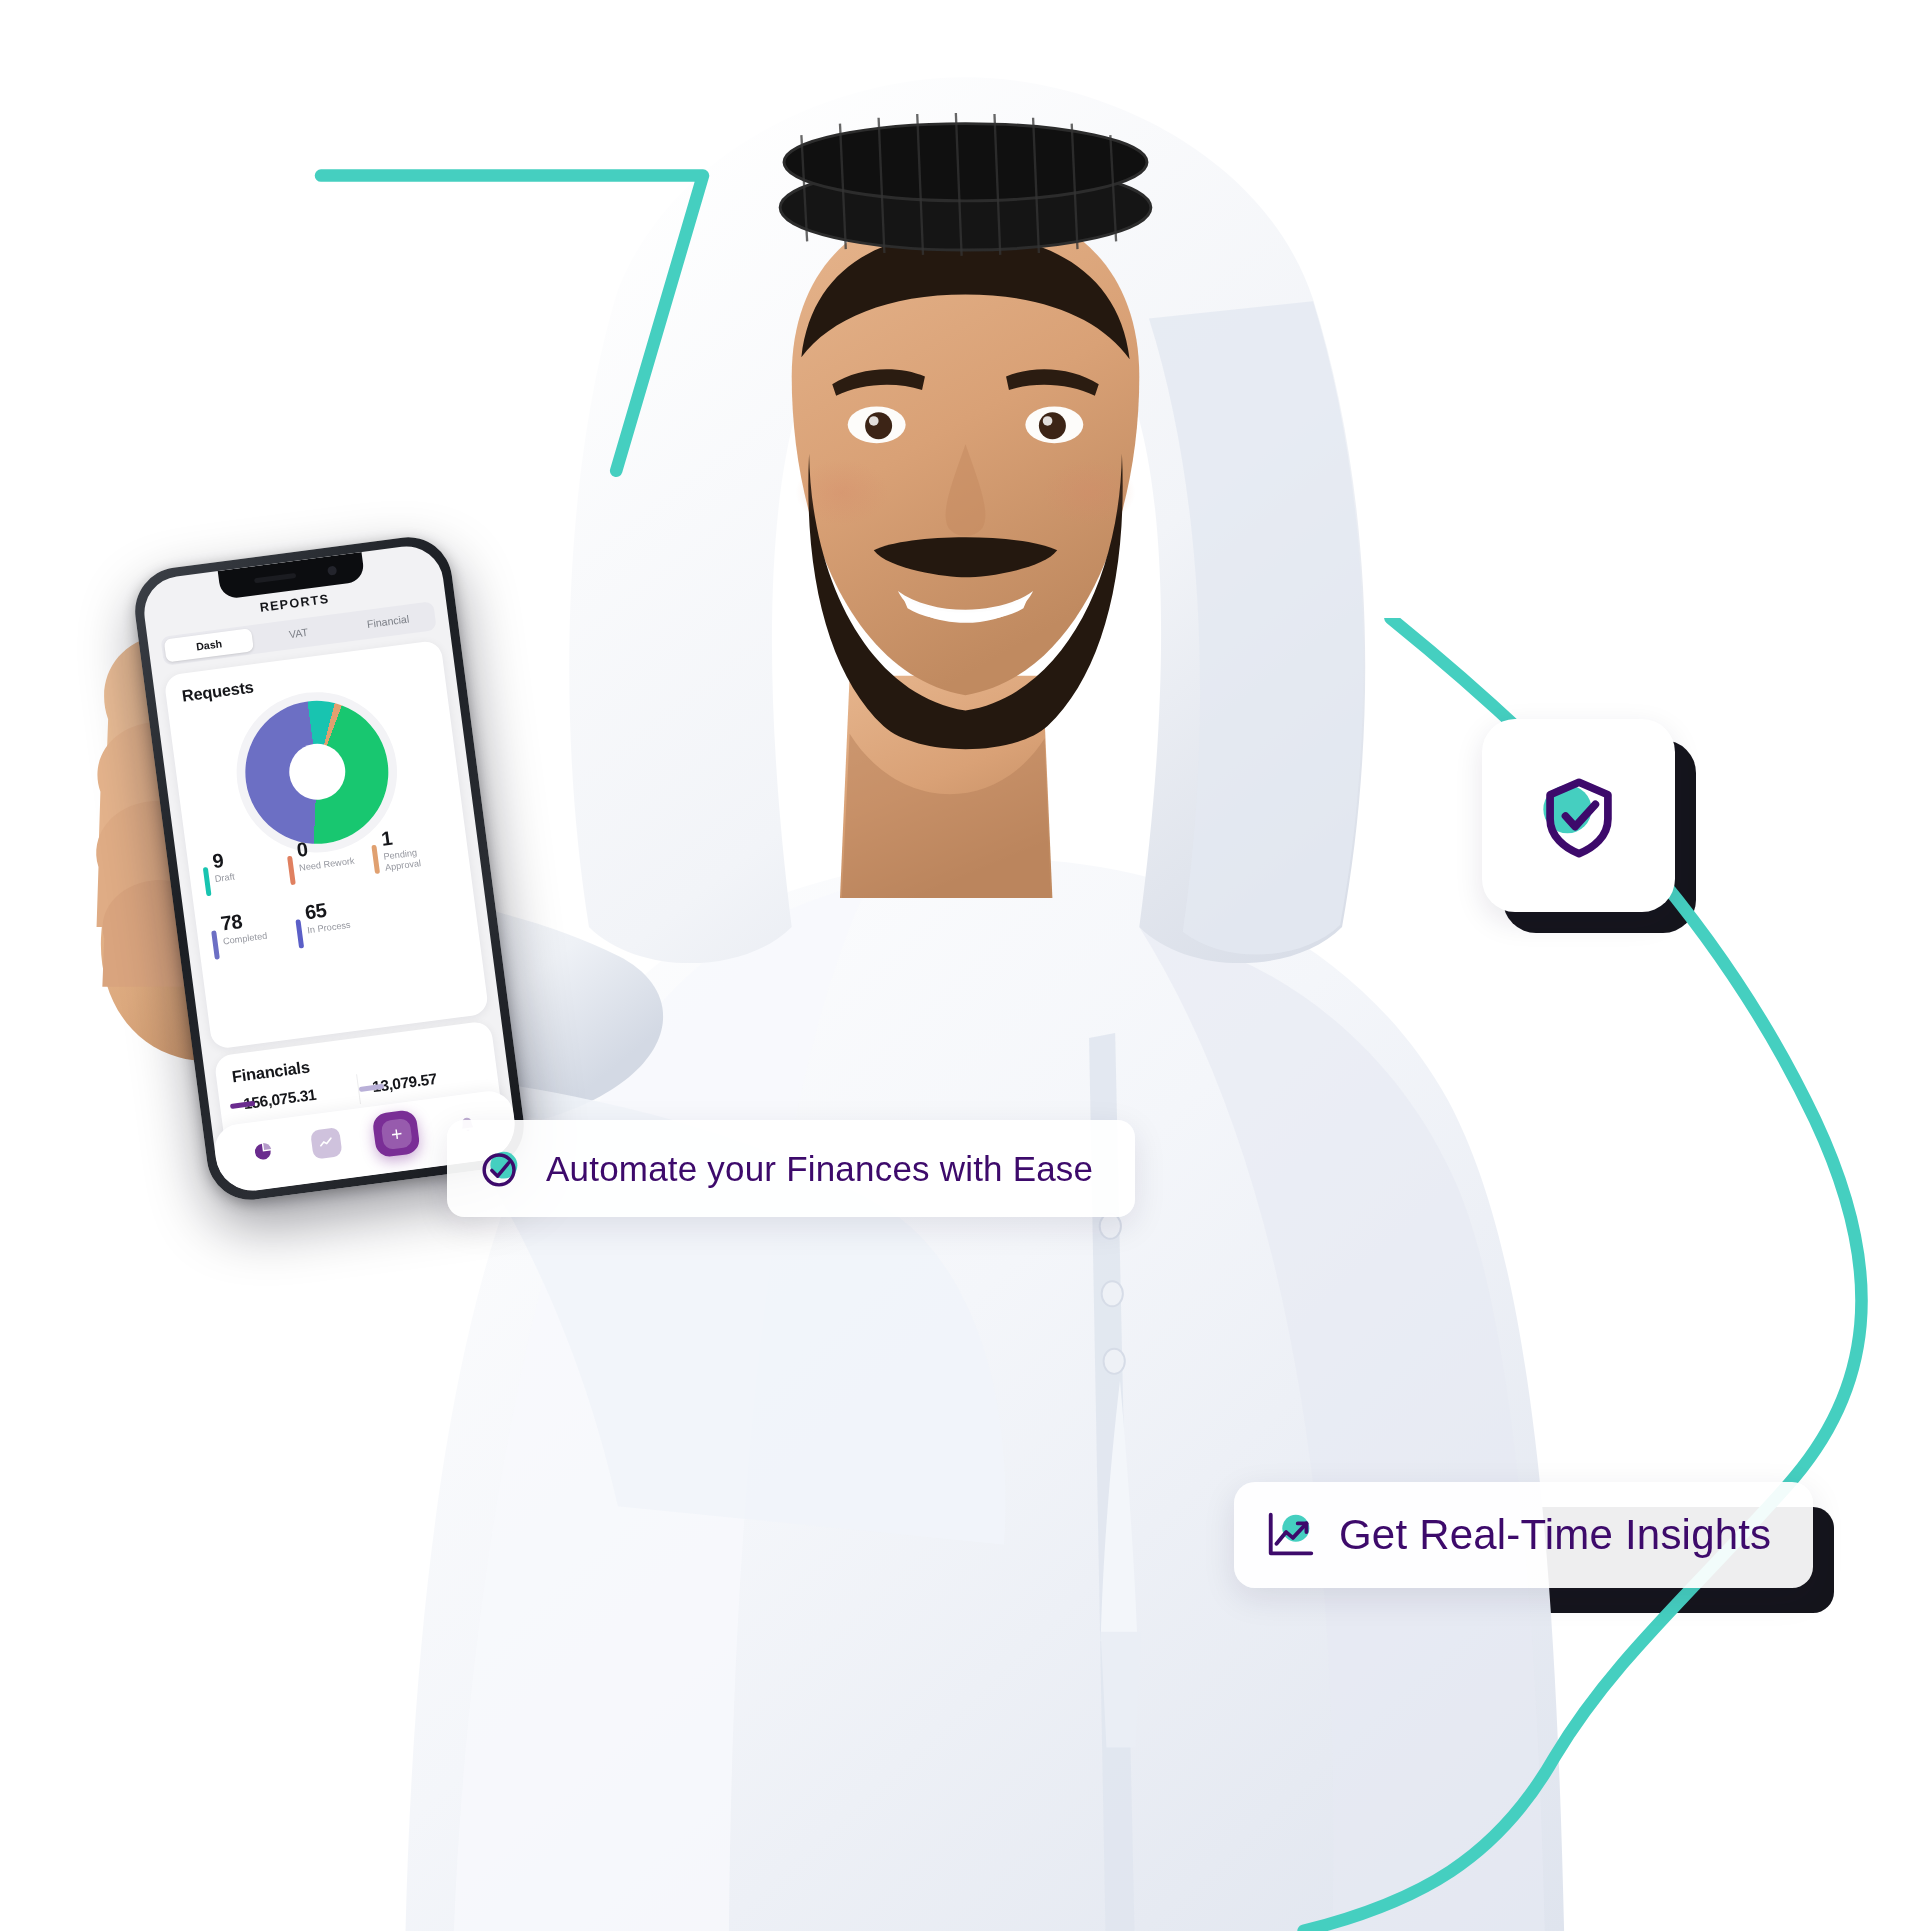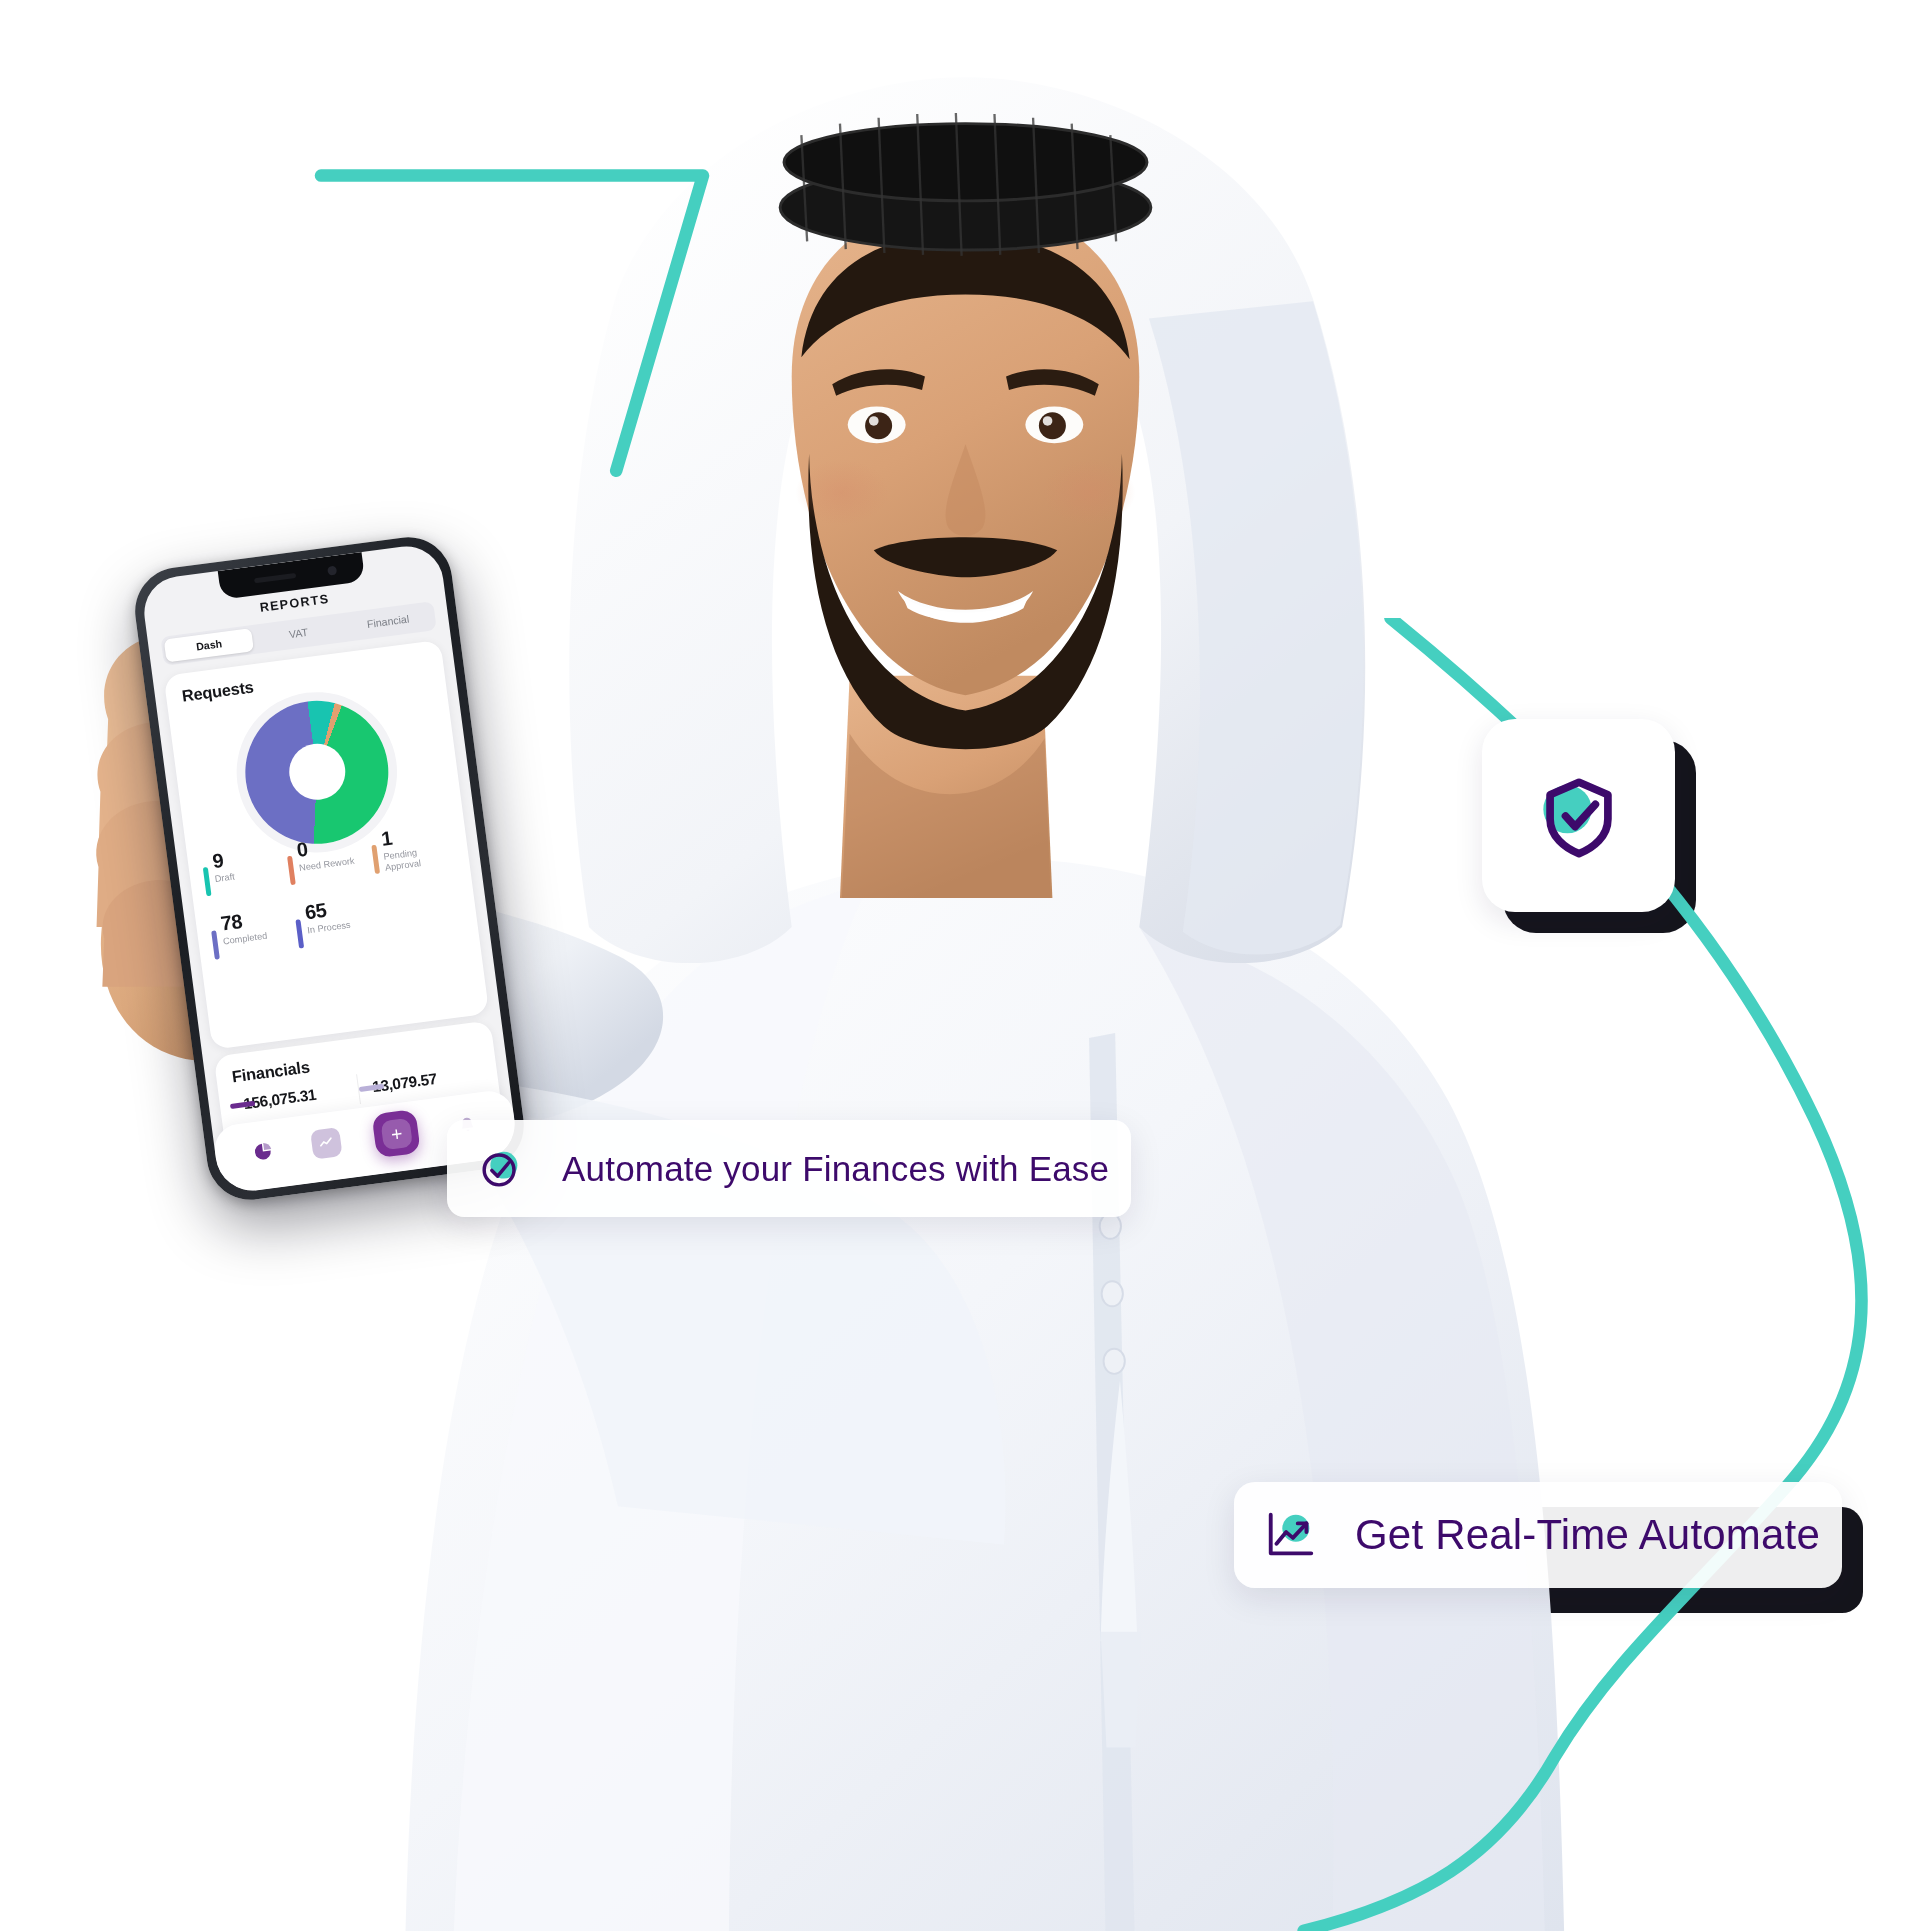--- a/index.html
+++ b/index.html
@@ -240,22 +240,22 @@
     color: #fff; font-size: 19.3px; font-weight: 300; line-height: 1;
   }
 
   
   .pill {
     position: absolute;
     background: rgba(255,255,255,.93);
     border-radius: 17.4px;
     display: flex;
     align-items: center;
-    gap: 36px;
-    padding: 0 22px 0 29px;
+    gap: 20px;
+    padding: 0 42px 0 29px;
     box-shadow: 0 9.7px 33px rgba(30,15,60,.10);
   }
   .pill .txt {
     font-size: 35px;
     color: #3d0a6b;
     letter-spacing: 0.2px;
     font-weight: 400;
     white-space: nowrap;
   }
   #pill-automate { left: 447px; top: 1120px; height: 97px; }
@@ -535,21 +535,21 @@
     <span class="txt">Automate your Finances with Ease</span>
   </div>
 
   <div class="pill" id="pill-insights">
     <svg width="56" height="56" viewBox="0 0 58 58">
       <circle cx="34" cy="22" r="14" fill="#45cfc0"></circle>
       <path d="M8 8 L8 48 L50 48" fill="none" stroke="#3d0a6b" stroke-width="4" stroke-linecap="round" stroke-linejoin="round"></path>
       <path d="M14 38 L24 26 L31 32 L45 17" fill="none" stroke="#3d0a6b" stroke-width="4" stroke-linecap="round" stroke-linejoin="round"></path>
       <path d="M36 17 L45 17 L45 26" fill="none" stroke="#3d0a6b" stroke-width="4" stroke-linecap="round" stroke-linejoin="round"></path>
     </svg>
-    <span class="txt">Get Real-Time Automate</span>
+    <span class="txt">Get Real-Time Insights</span>
   </div>
 
   <div class="shield-card">
     <svg width="106" height="106" viewBox="0 0 110 110">
       <circle cx="43" cy="48" r="25" fill="#45cfc0"></circle>
       <path d="M55 20 L85 33 L85 58 C85 76 70 88 55 94 C40 88 25 76 25 58 L25 33 Z" fill="none" stroke="#3d0a6b" stroke-width="8" stroke-linejoin="round"></path>
       <path d="M41 55 L51 66 L72 43" fill="none" stroke="#3d0a6b" stroke-width="8" stroke-linecap="round" stroke-linejoin="round"></path>
     </svg>
   </div>
 

